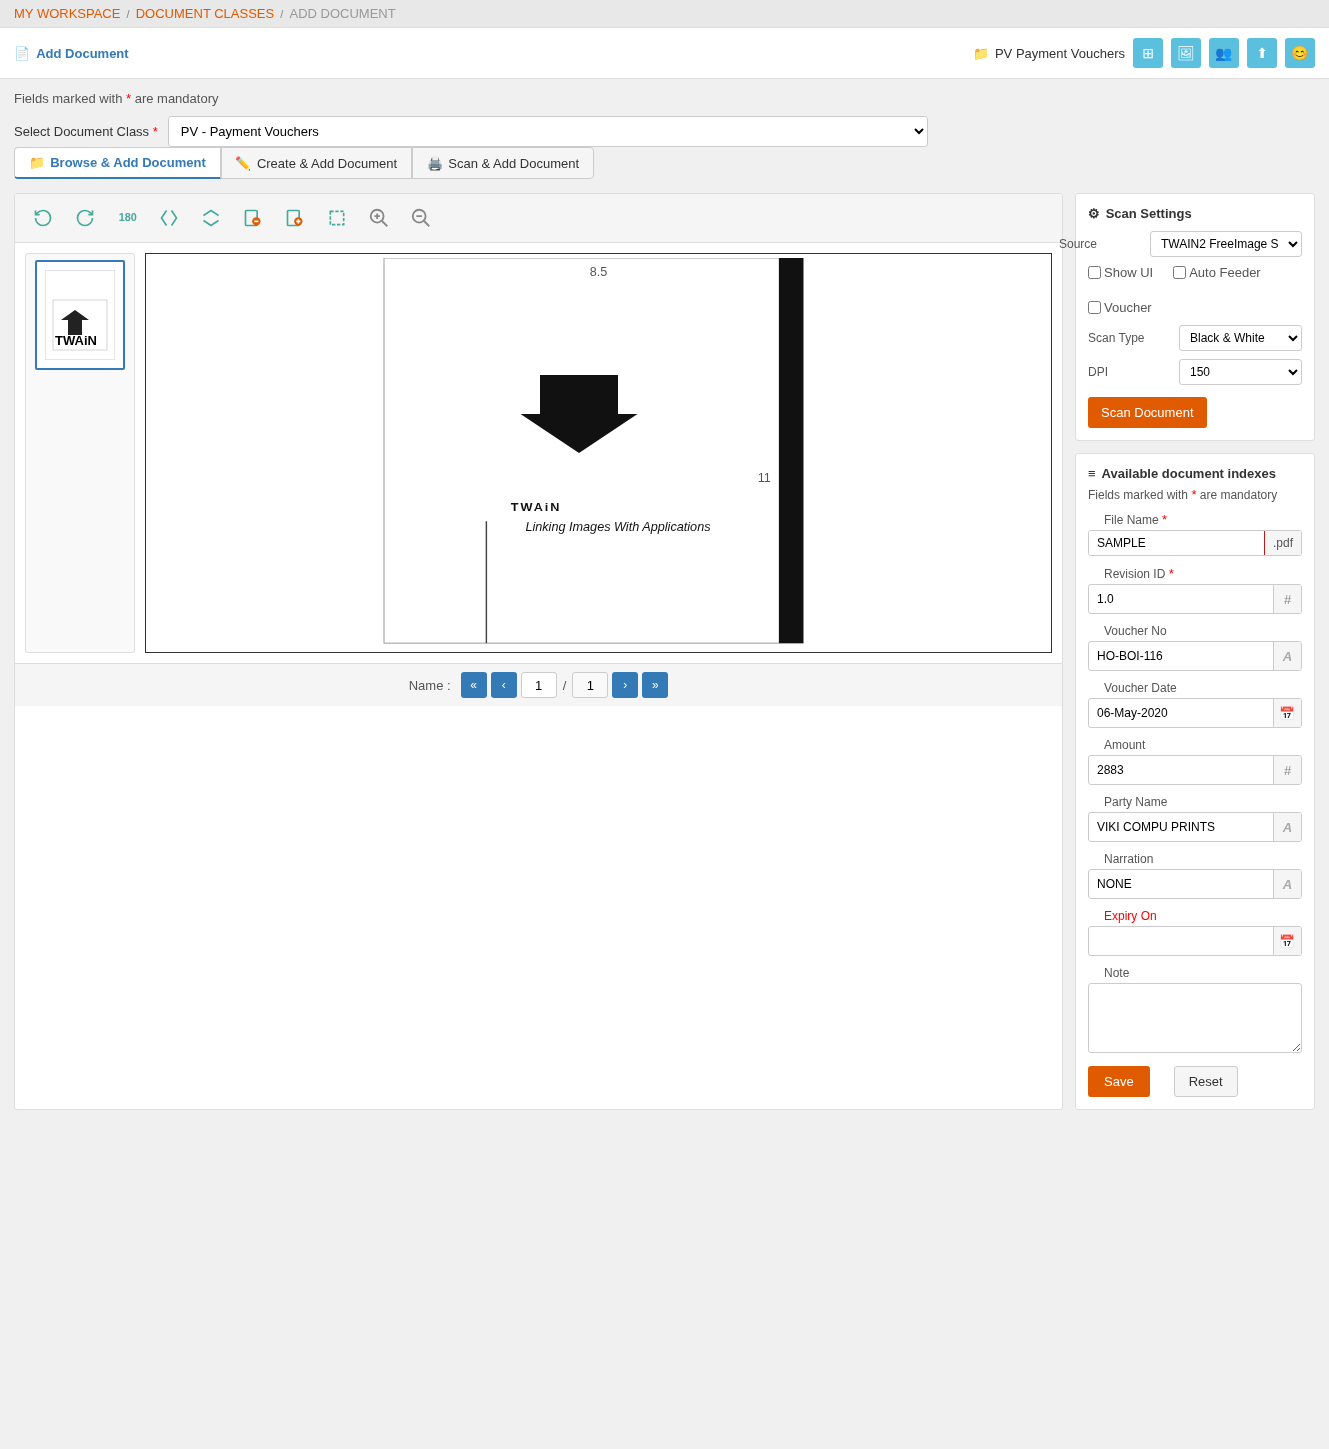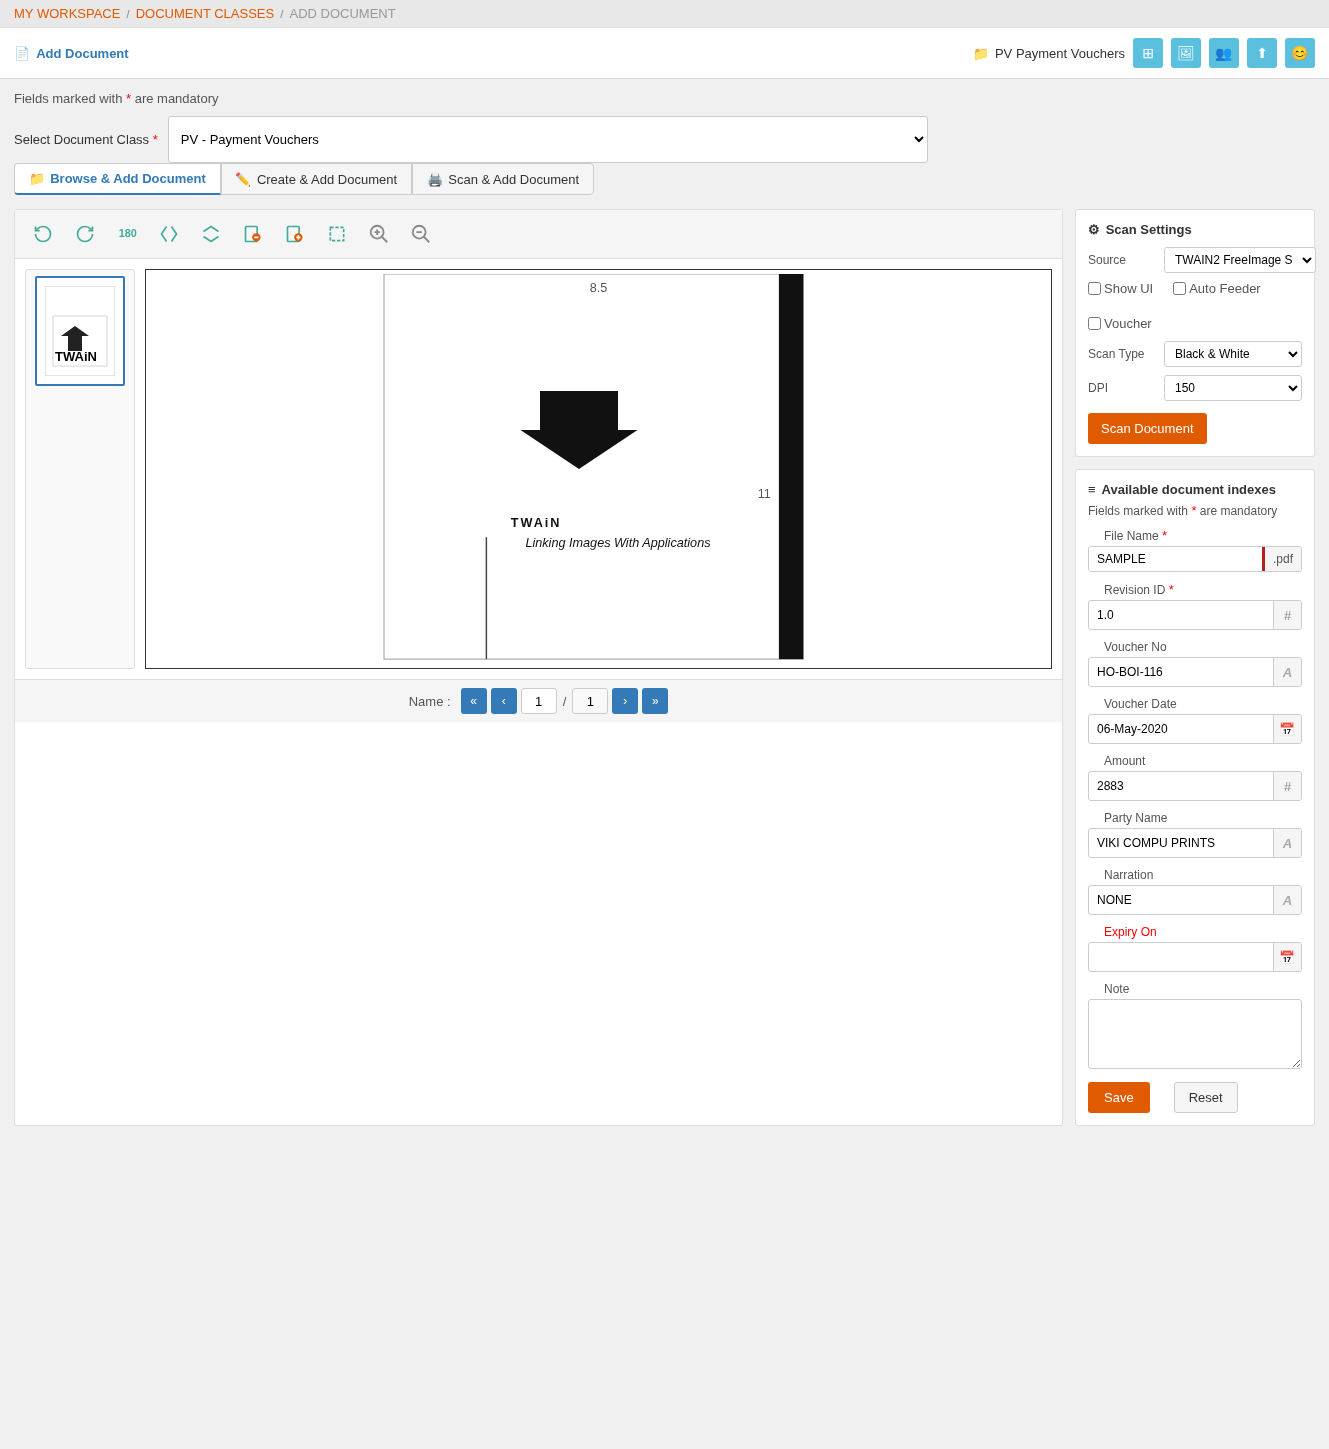--- a/index.html
+++ b/index.html
@@ -68,21 +68,21 @@
     .select-row {
       display: flex;
       align-items: center;
       gap: 10px;
     }
     .select-row label { font-size: 13px; white-space: nowrap; }
     .select-row label .star { color: red; }
     .select-row select {
       flex: 1;
       max-width: 760px;
-      padding: 14px 8px;
+      padding: 6px 8px;
       border: 1px solid #ccc;
       border-radius: 3px;
       font-size: 13px;
       background: #fff;
     }
 
     .tab-bar {
       display: flex;
       gap: 0;
       margin-bottom: 14px;
@@ -225,21 +225,22 @@
       font-size: 13px;
       font-weight: bold;
       color: #333;
       margin-bottom: 10px;
       display: flex; align-items: center; gap: 6px;
     }
 
     .form-row {
       display: flex; align-items: center;
       margin-bottom: 8px;
-      gap: 6px;
+      gap: 21px;
+      justify-content: flex-end;
     }
     .form-row label { width: 70px; font-size: 12px; color: #555; white-space: nowrap; flex-shrink: 0; }
     .form-row select {
       flex: 1;
       padding: 4px 6px;
       border: 1px solid #ccc;
       border-radius: 3px;
       font-size: 12px;
       background: #fff;
     }
@@ -299,21 +300,21 @@
       width: 28px; height: 28px;
       background: #f5f5f5;
       border-left: 1px solid #ccc;
       display: flex; align-items: center; justify-content: center;
       color: #888;
       font-size: 13px;
       cursor: pointer;
     }
     .input-with-icon .pdf-label {
       background: #f5f5f5;
-      border-left: 3px solid #b91c1c;
+      border-left: 1px solid #b91c1c;
       padding: 5px 8px;
       font-size: 12px;
       color: #555;
     }
     .note-textarea {
       width: 100%;
       height: 70px;
       border: 1px solid #ccc;
       border-radius: 3px;
       padding: 5px 8px;

